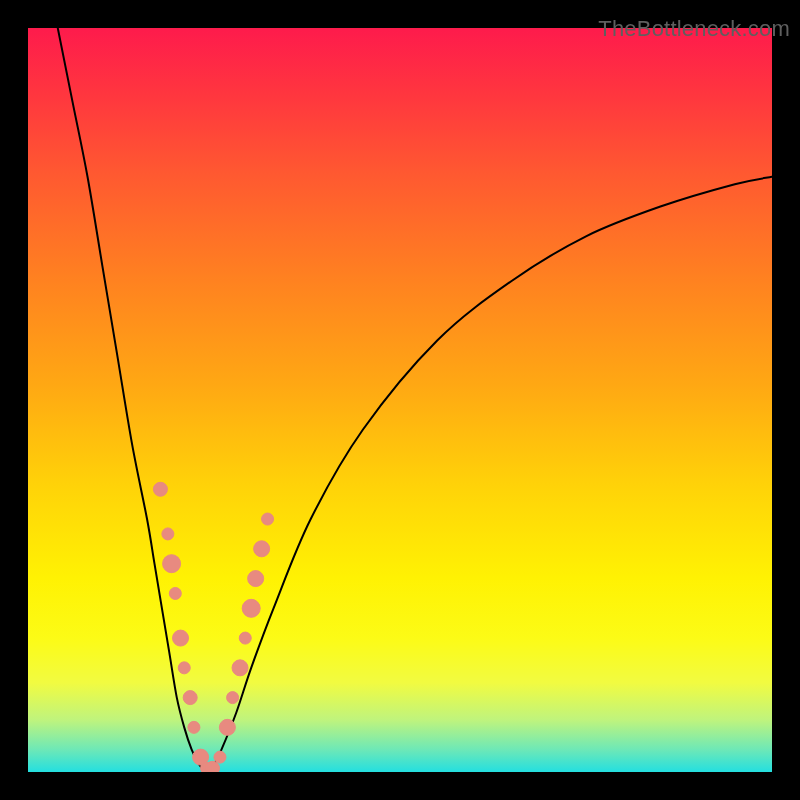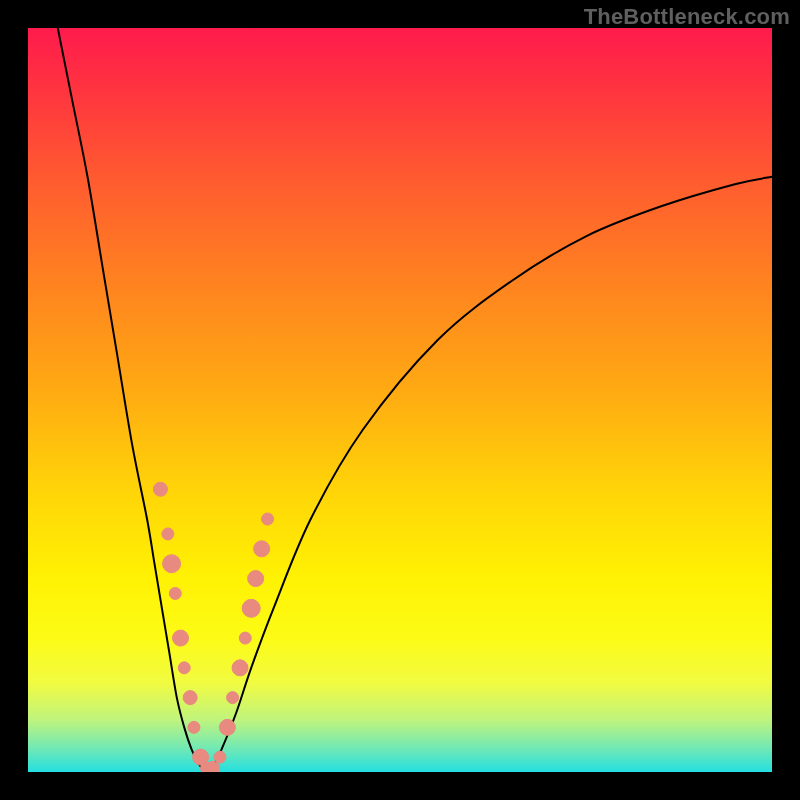--- a/index.html
+++ b/index.html
@@ -26,25 +26,25 @@
       #fff203 74%,
       #fcfb16 82%,
       #f1fb41 88%,
       #bff47d 93%,
       #6de8b7 97%,
       #24dfe0 100%
     );
   }
   .watermark {
     position: absolute;
-    top: 4px;
+    top: 16px;
     right: 10px;
     font-family: Arial, Helvetica, sans-serif;
     font-size: 22px;
-    font-weight: bold;
+    font-weight: normal;
     color: #5f5f5f;
     letter-spacing: 0.2px;
   }
   svg.overlay {
     position: absolute;
     left: 0;
     top: 0;
   }
 </style>
 </head>

